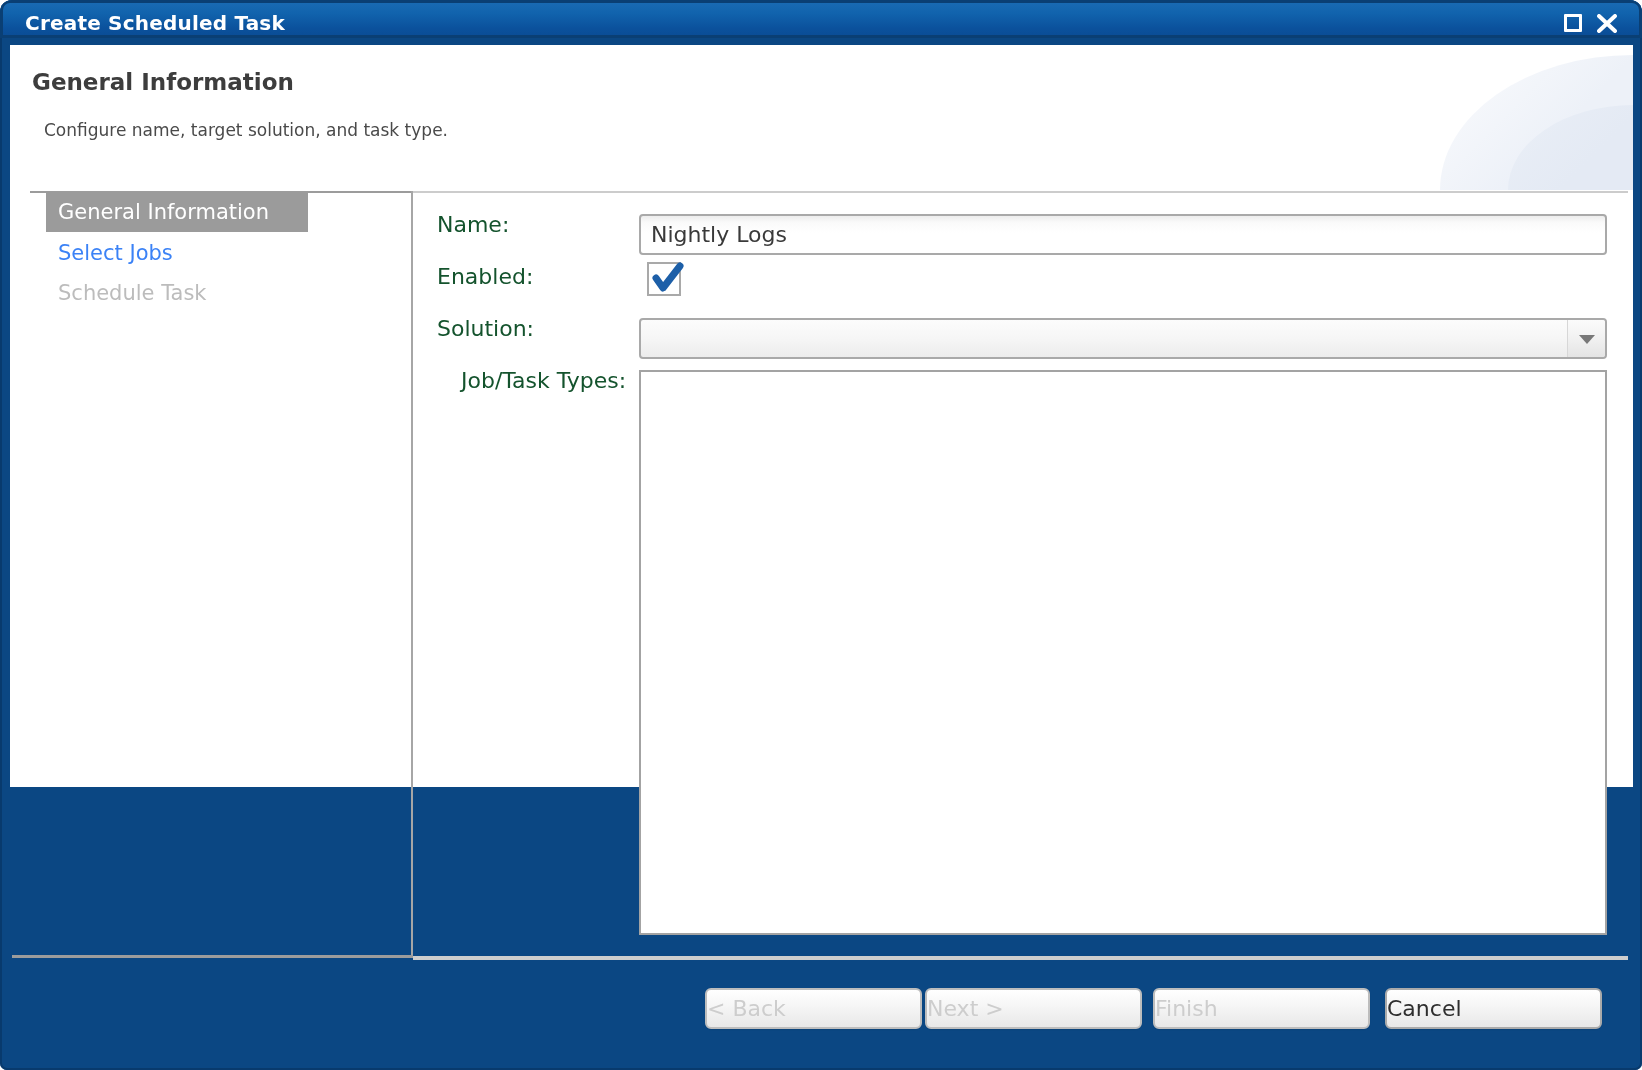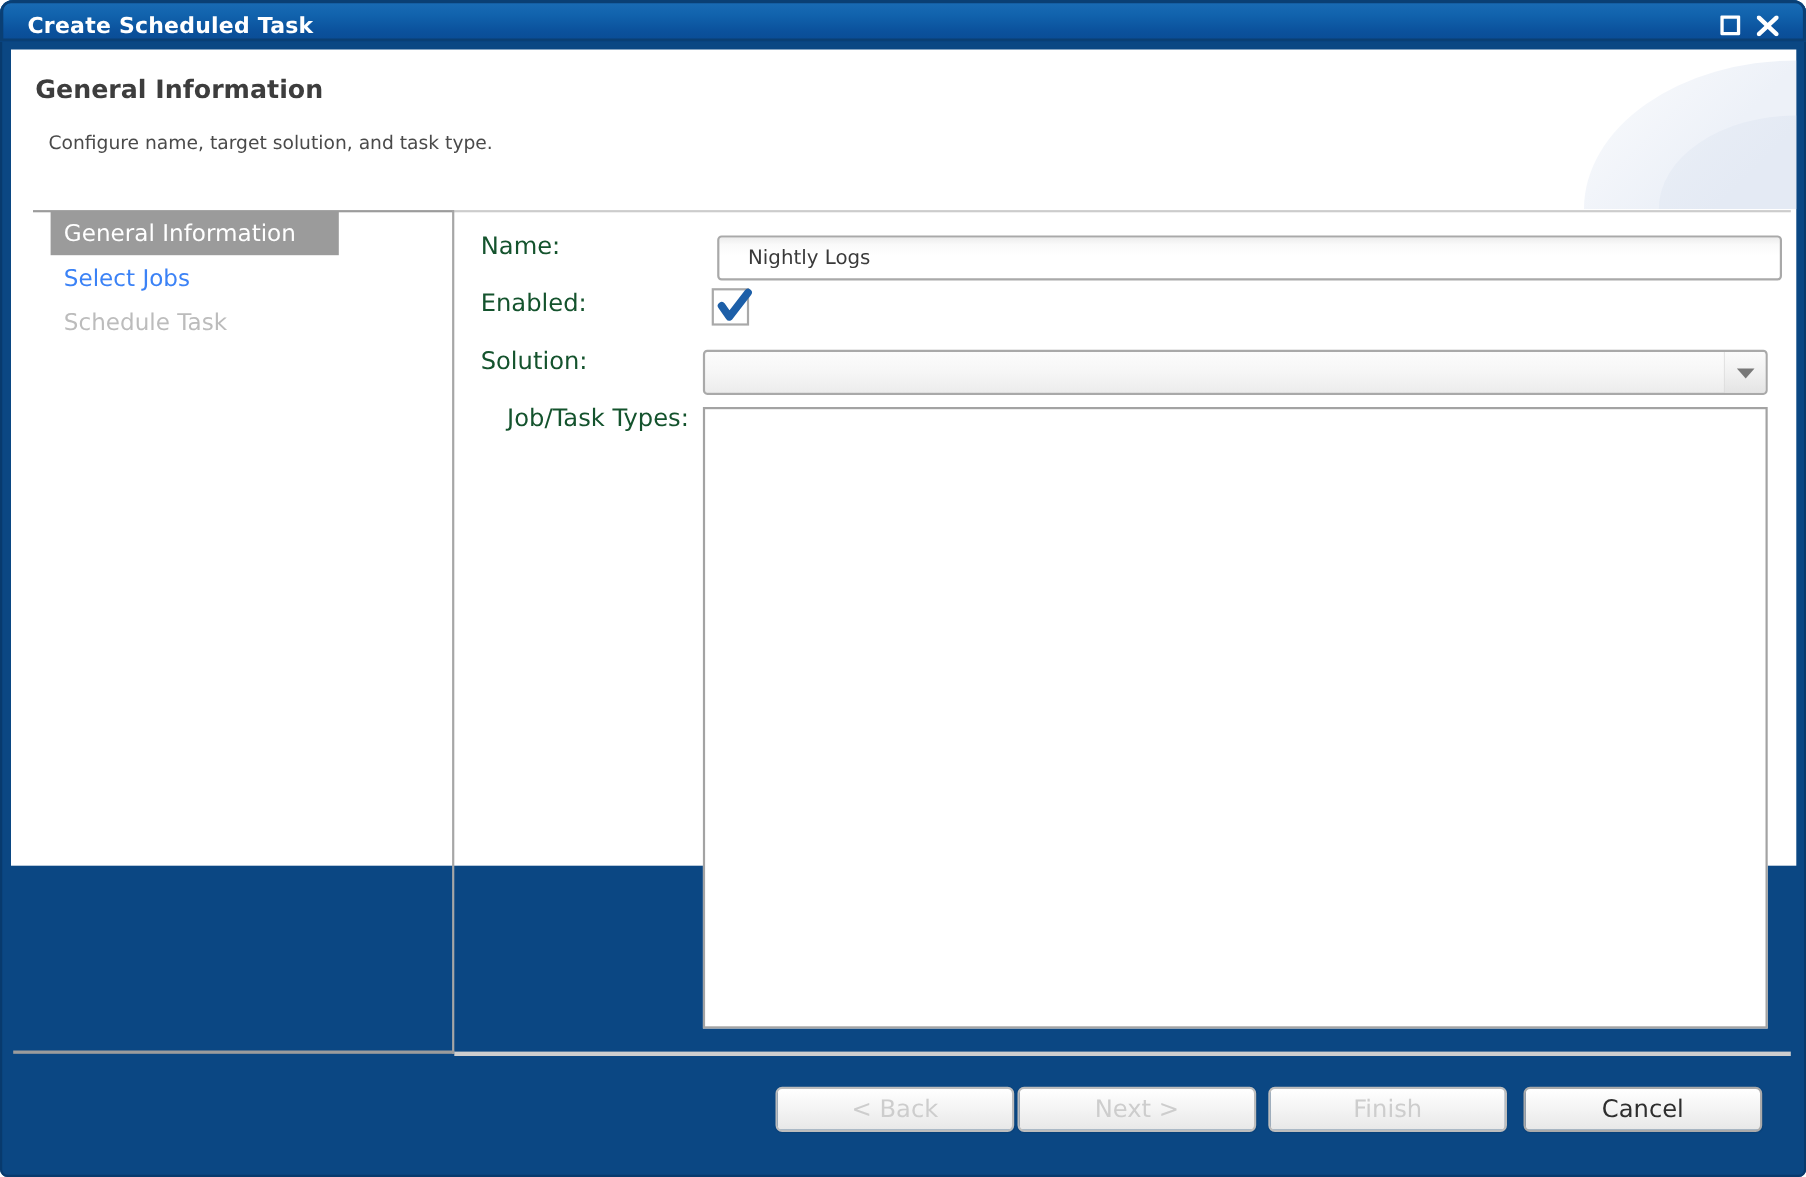--- a/index.html
+++ b/index.html
@@ -66,24 +66,24 @@
   .step3{top:228px;}
 
   
   .field-label{position:absolute;left:427px;font-size:22px;color:#14532d;}
   .lbl-name{top:167px;}
   .lbl-enabled{top:219px;}
   .lbl-solution{top:271px;}
   .lbl-jobtypes{top:323px;margin-left:24px;}
 
   .text-input{
-    position:absolute;left:642px;top:169px;width:968px;height:41px;
+    position:absolute;left:629px;top:169px;width:968px;height:41px;
     border:2px solid #a9a9a9;border-radius:4px;
     background:linear-gradient(#ededed 0%,#fafafa 18%,#ffffff 45%);
-    font-size:18px;color:#3a3a3a;padding:0 26px;outline:none;
+    font-size:22px;color:#3a3a3a;padding:0 10px;outline:none;
   }
 
   .checkbox{
     position:absolute;left:637px;top:217px;width:34px;height:34px;
     border:2px solid #a9a9a9;background:#ffffff;
   }
   .checkbox svg{position:absolute;left:1px;top:-4px;overflow:visible;}
 
   .dropdown{
     position:absolute;left:629px;top:273px;width:968px;height:41px;
@@ -104,21 +104,21 @@
   .listbox{
     position:absolute;left:629px;top:325px;width:968px;height:565px;
     border:2px solid #a3a3a3;background:#ffffff;
   }
 
   
   .btn{
     position:absolute;top:943px;width:217px;height:41px;
     border:2px solid #bdbdbd;border-radius:6px;
     background:linear-gradient(#ffffff 0%,#f5f5f5 45%,#e8e8e8 100%);
-    font-size:22px;text-align:center;line-height:38px;
+    font-size:22px;text-align:left;line-height:38px;
     box-shadow:0 1px 1px rgba(0,0,0,0.08);
   }
   .btn.disabled{color:#cdcdcd;}
   .btn.enabled{color:#2e2e2e;border-color:#aaaaaa;cursor:pointer;}
   .btn-back{left:695px;}
   .btn-next{left:915px;}
   .btn-finish{left:1143px;}
   .btn-cancel{left:1375px;}
 </style>
 </head>

